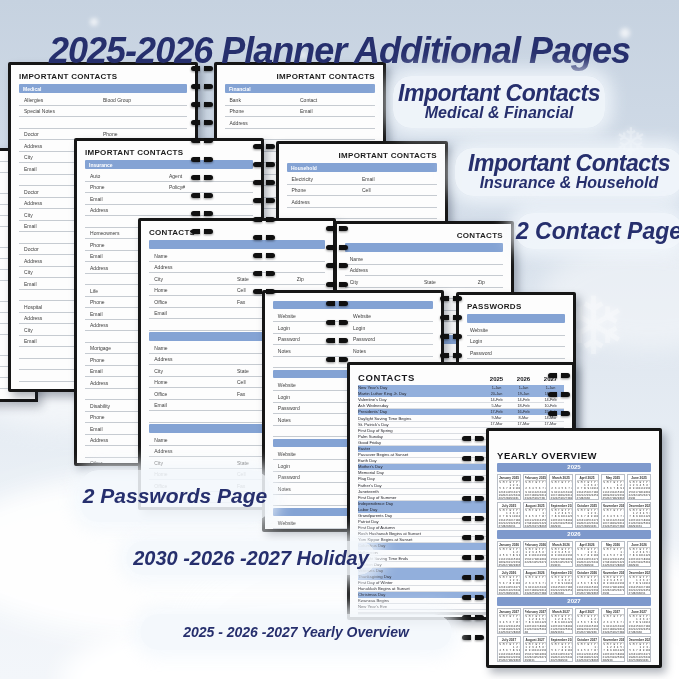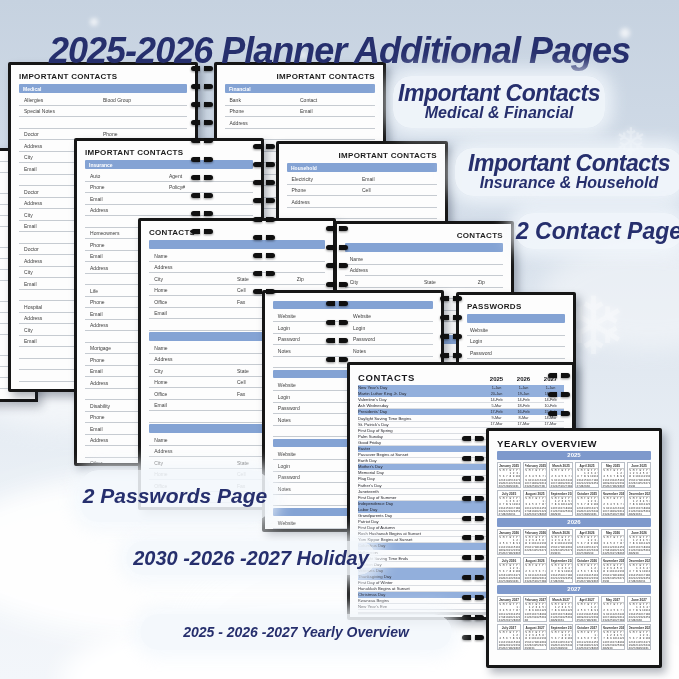--- a/index.html
+++ b/index.html
@@ -28,21 +28,21 @@
   .htop{display:flex;align-items:baseline;margin:1px 0 2px}
   .htitle{flex:1;font-weight:700;font-size:9.5px;letter-spacing:.6px;color:#16161a}
   .hyear{width:27px;text-align:center;font-weight:700;font-size:6px;color:#16161a}
   .hrow{display:flex;align-items:center;height:6.1px;box-sizing:border-box;border-bottom:.5px solid #dadde2}
   .hrow.hl{background:var(--holiday-highlight);border-bottom-color:var(--holiday-highlight)}
   .hname{flex:1;font-size:4.2px;color:#23232a;white-space:nowrap;overflow:hidden}
   .hdate{width:27px;text-align:center;font-size:3.8px;color:#2e2e34}
   .hfoot{height:2.5px;background:rgba(120,125,135,.35);margin-top:2px;width:62%}
   .hcoils{right:2px;top:8px;bottom:10px;height:auto}
   
-  .ytitle{font-weight:700;font-size:9.5px;letter-spacing:.6px;color:#16161a;margin:1px 0 2px}
+  .ytitle{font-weight:700;font-size:9.5px;letter-spacing:.6px;color:#16161a;margin:13px 0 2px}
   .ybar{background:var(--year-bar);color:#fff;font-weight:700;font-size:6px;text-align:center;
     height:9px;line-height:9px;border-radius:1px;margin:2px 0}
   .ygrid{display:grid;grid-template-columns:repeat(6,1fr);gap:2px;margin-bottom:2px}
   .mini{border:.5px solid #b9bec6;background:#fff;height:26px;overflow:hidden;padding:.5px;box-sizing:border-box}
   .mname{font-weight:700;font-size:3.2px;text-align:center;color:#333;border-bottom:.5px solid #ccc;
     padding-bottom:.5px;white-space:nowrap;overflow:hidden}
   .mgrid{display:grid;grid-template-columns:repeat(7,1fr);font-family:"DejaVu Sans Mono",monospace;
     font-size:2.8px;line-height:1.15;text-align:center;color:#3a3a3a}
   .wd{font-weight:700;color:#666}
   

